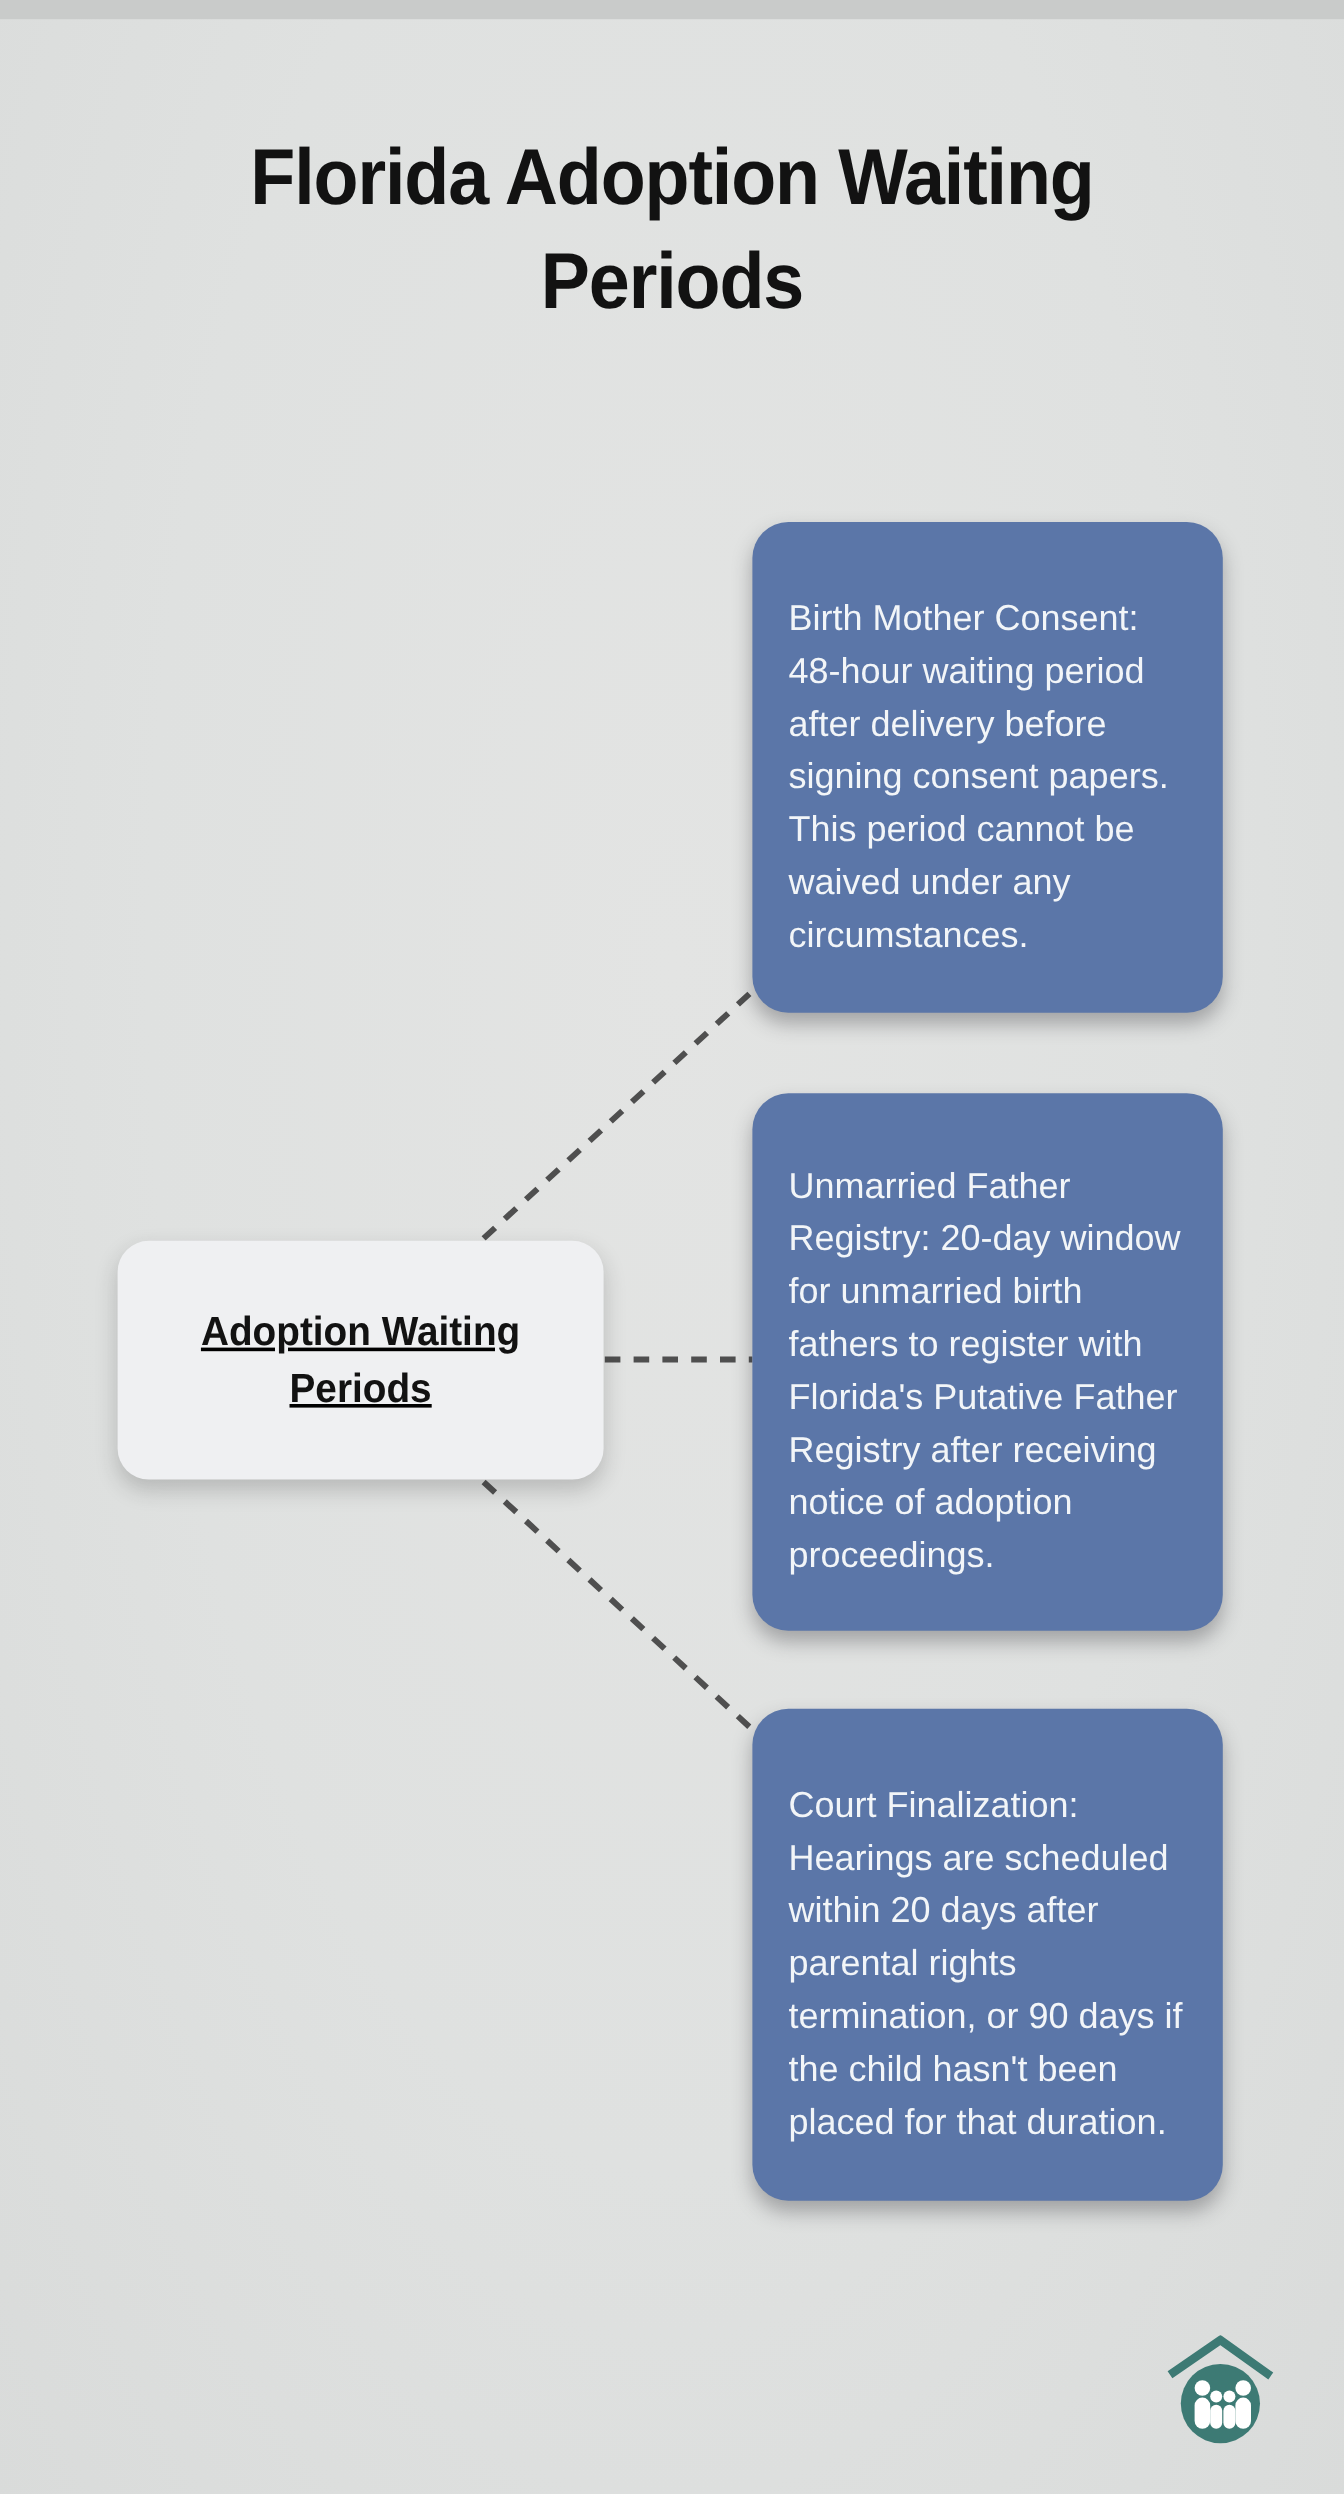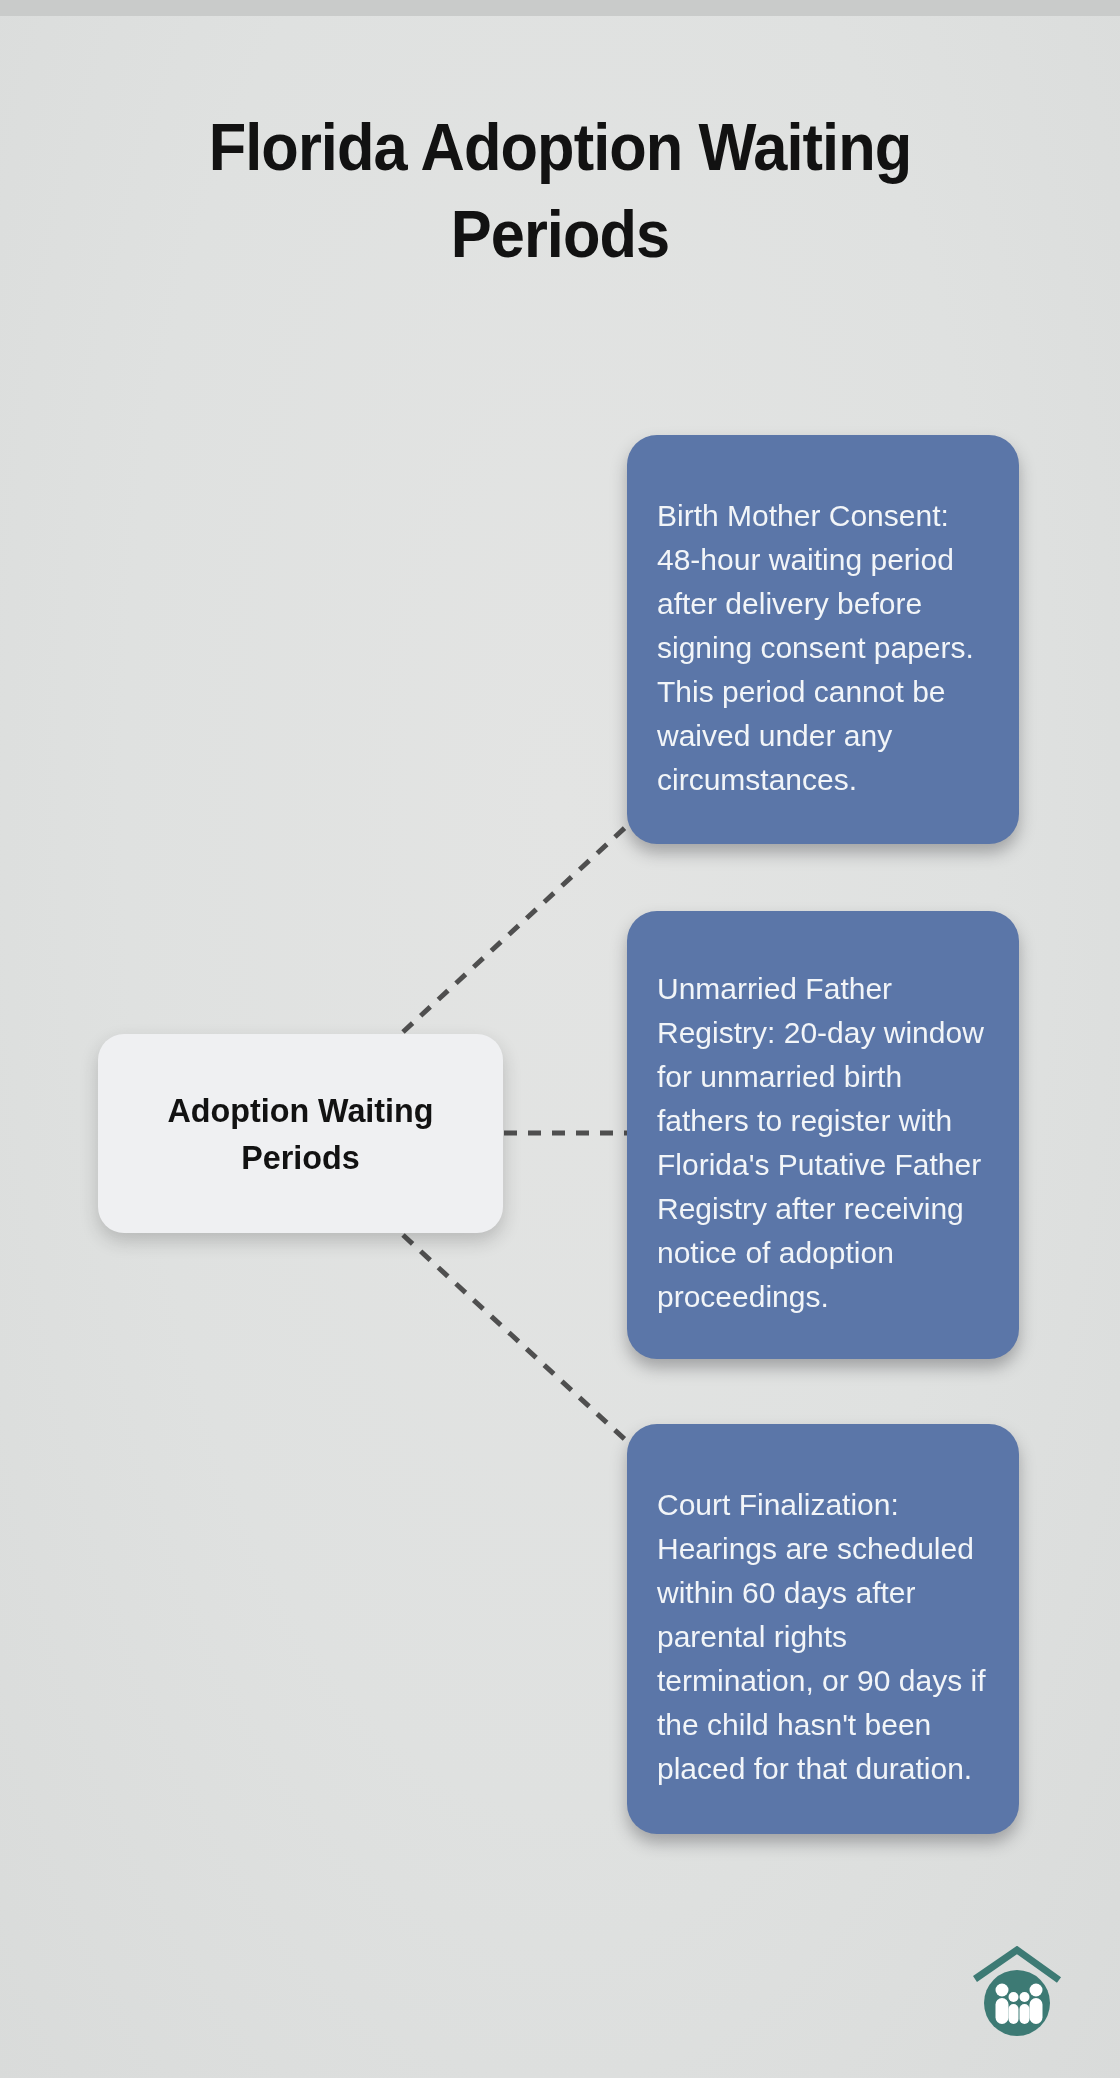--- a/index.html
+++ b/index.html
@@ -43,20 +43,21 @@
     left: 98px;
     top: 1018px;
     width: 405px;
     height: 199px;
     background: #eff0f2;
     border-radius: 26px;
     box-shadow: 0 8px 18px rgba(40,40,40,0.22);
     display: flex;
     align-items: center;
     justify-content: center;
+    text-decoration: underline;
   }
   .center-node-label {
     width: 100%;
     transform: scaleX(0.95);
     text-align: center;
     font-size: 34px;
     line-height: 47px;
     font-weight: 700;
     color: #121212;
   }
@@ -116,21 +117,21 @@
 
   <div class="branch-box box-1">
     <div class="branch-text">Birth Mother Consent: 48-hour waiting period after delivery before signing consent papers. This period cannot be waived under any circumstances.</div>
   </div>
 
   <div class="branch-box box-2">
     <div class="branch-text">Unmarried Father Registry: 20-day window for unmarried birth fathers to register with Florida's Putative Father Registry after receiving notice of adoption proceedings.</div>
   </div>
 
   <div class="branch-box box-3">
-    <div class="branch-text">Court Finalization: Hearings are scheduled within 60 days after parental rights termination, or 90 days if the child hasn't been placed for that duration.</div>
+    <div class="branch-text">Court Finalization: Hearings are scheduled within 20 days after parental rights termination, or 90 days if the child hasn't been placed for that duration.</div>
   </div>
 
   <svg class="logo" viewBox="0 0 100 94" xmlns="http://www.w3.org/2000/svg">
     <path d="M 8 33 L 50 4 L 92 34" fill="none" stroke="#3d7a74" stroke-width="7" stroke-linejoin="miter" stroke-linecap="butt"></path>
     <circle cx="50" cy="57" r="33" fill="#3d7a74"></circle>
     <g fill="#ffffff">
       <circle cx="35" cy="44" r="6.5"></circle>
       <rect x="28.5" y="52" width="13" height="26" rx="6.5"></rect>
       <circle cx="46.5" cy="51" r="5"></circle>
       <rect x="41.5" y="58" width="10" height="20" rx="5"></rect>

